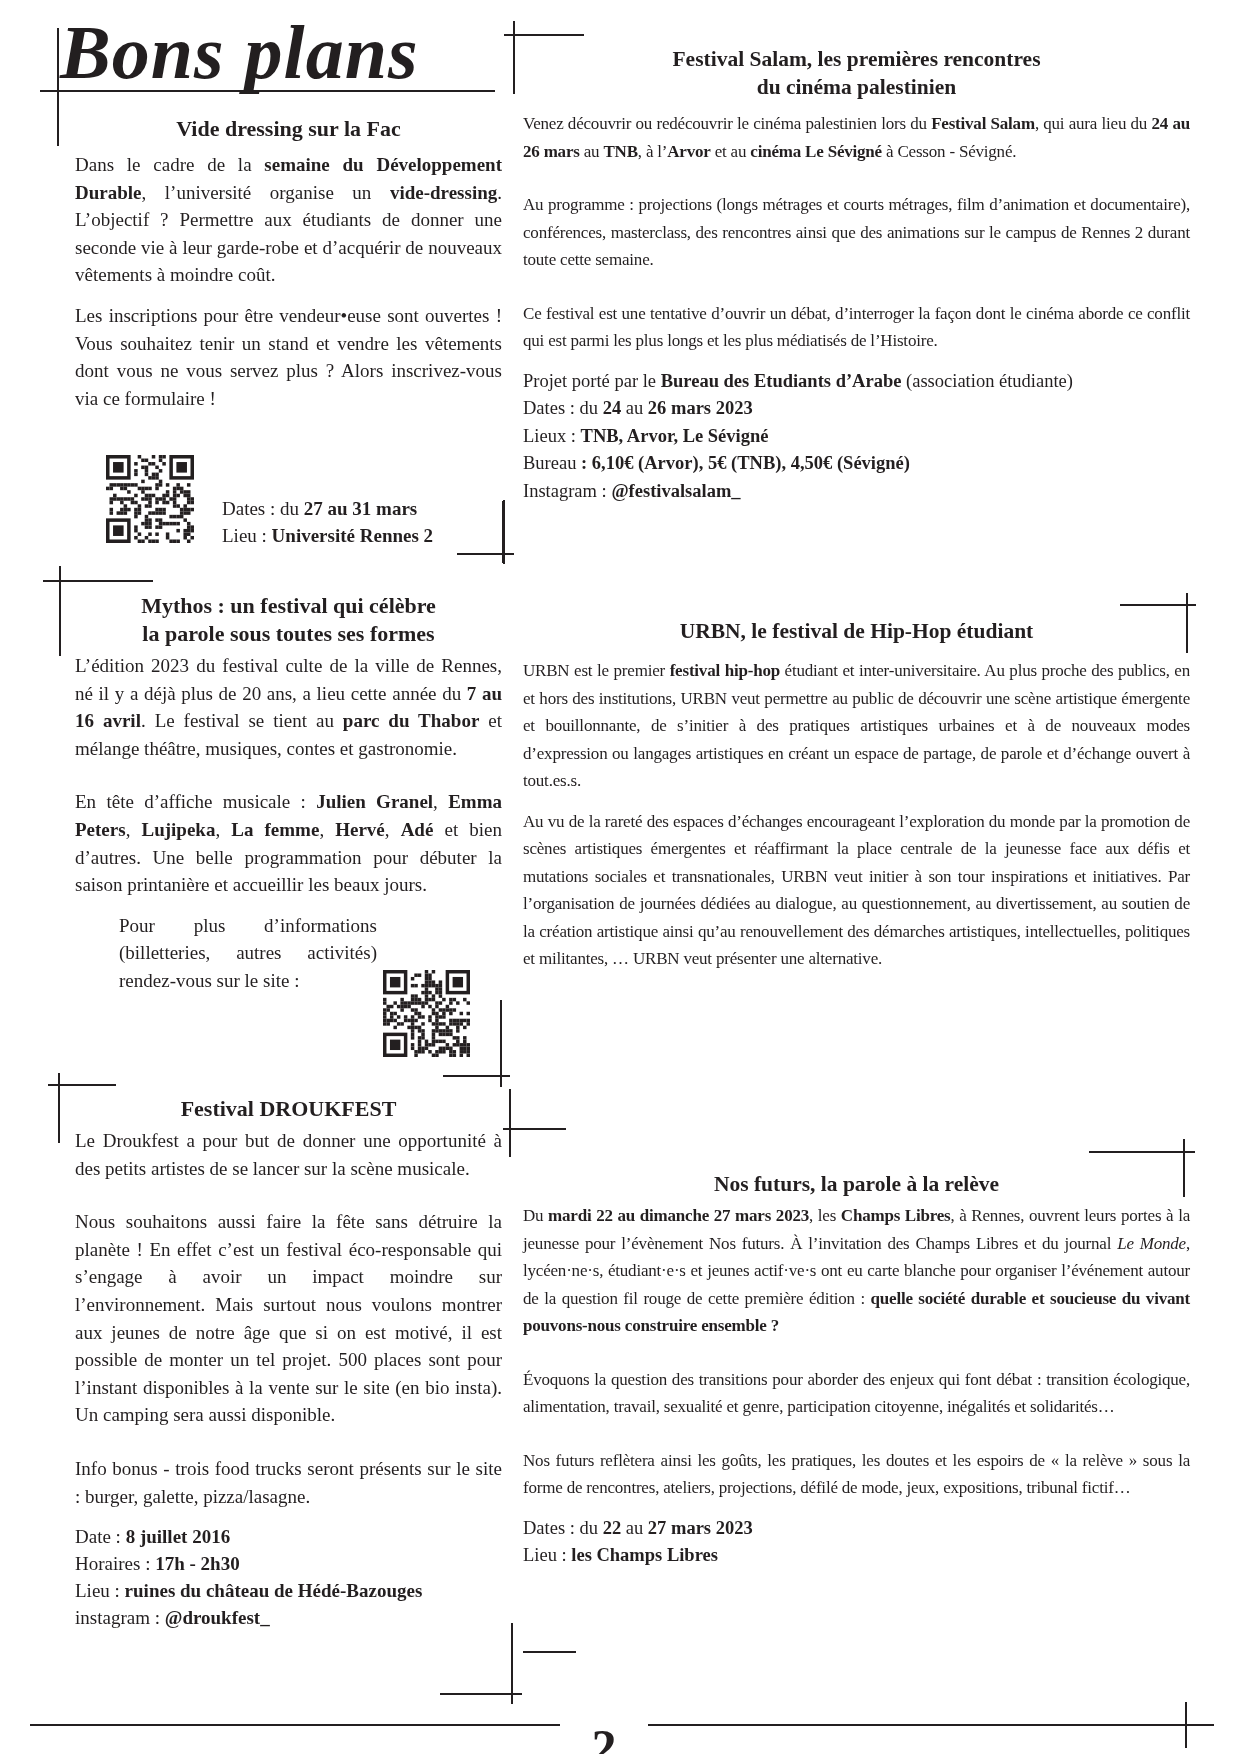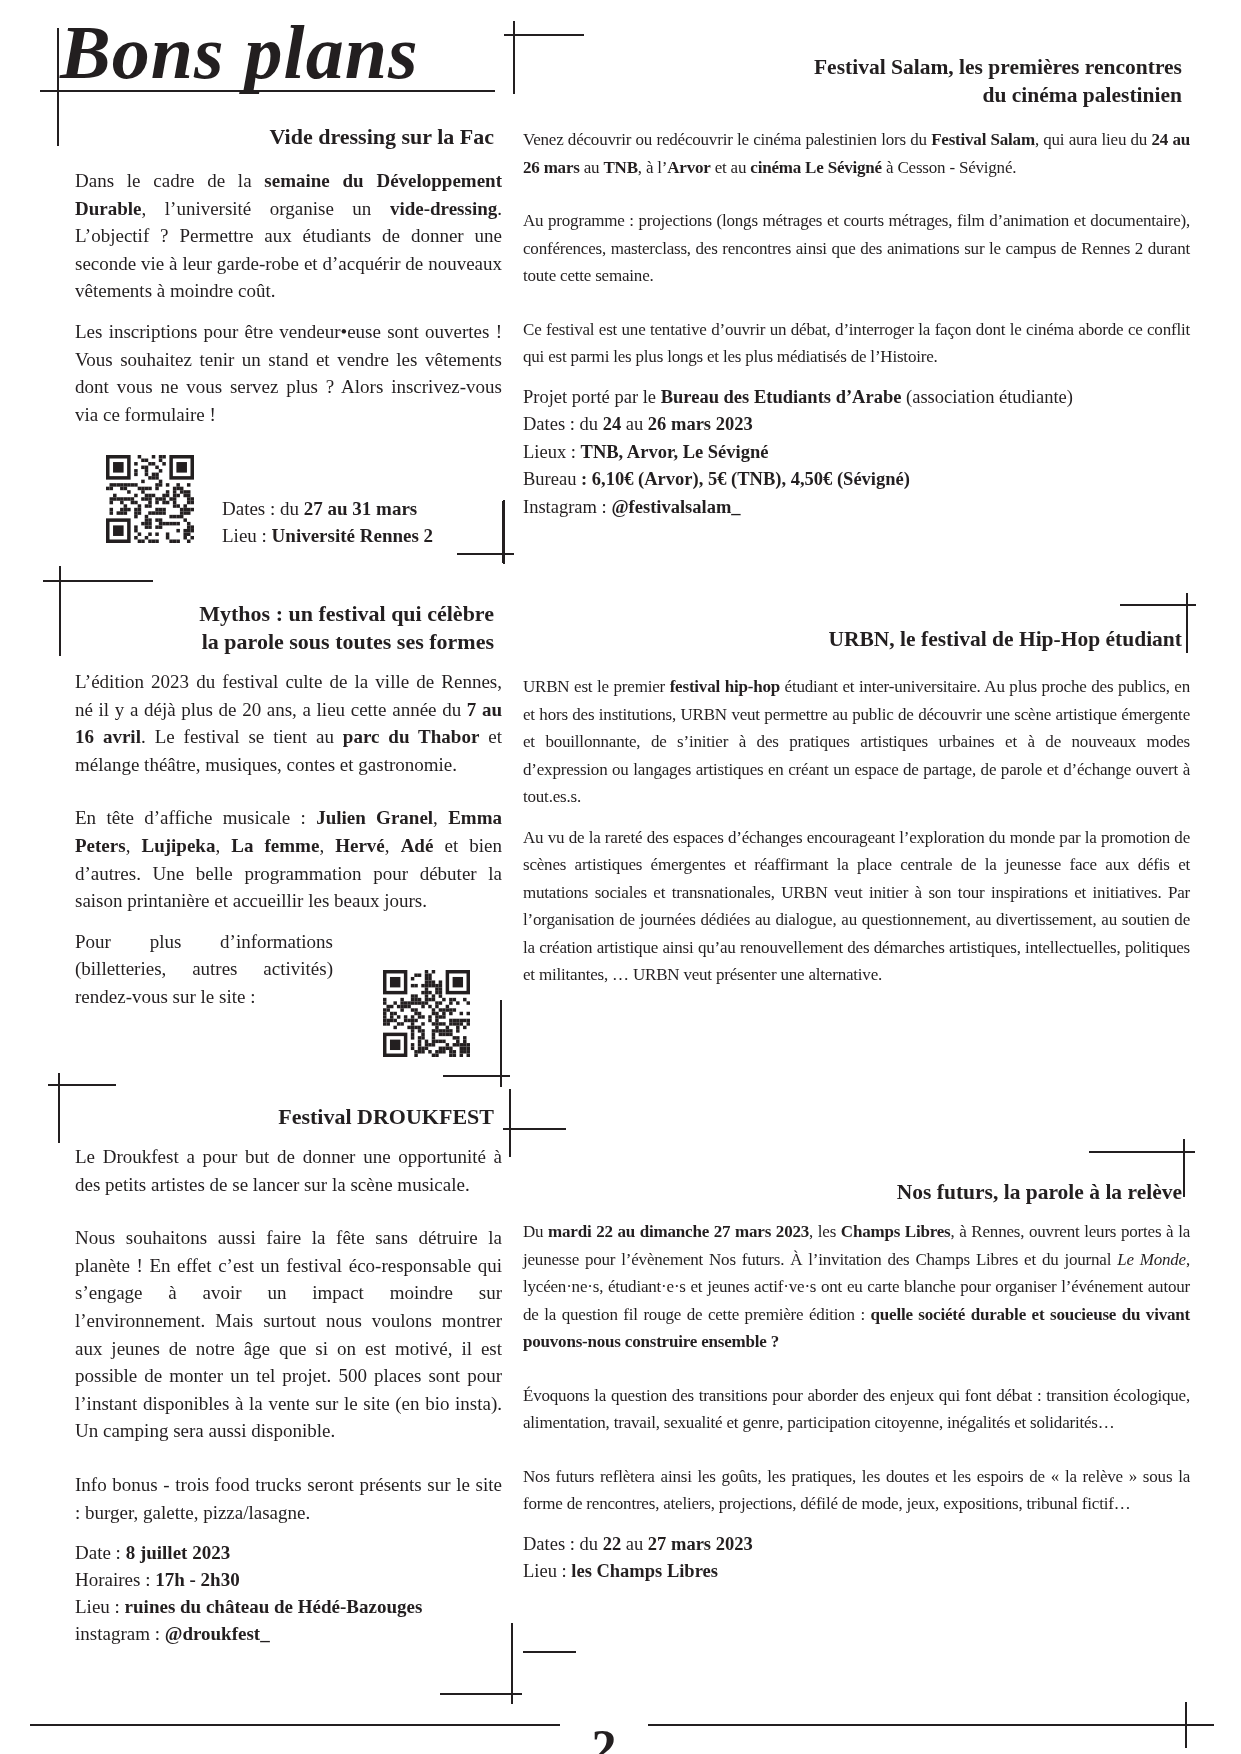--- a/index.html
+++ b/index.html
@@ -2,21 +2,21 @@
 <html><head>
 <meta charset="utf-8">
 <style>
   html, body { margin: 0; padding: 0; background: #ffffff; }
   body { width: 1241px; height: 1754px; position: relative; overflow: hidden;
          font-family: "Liberation Serif", "DejaVu Serif", serif; color: #231f20; }
   .abs { position: absolute; }
   .ln { position: absolute; background: #231f20; }
   .title { position: absolute; left: 60px; top: 14px; font-size: 76px; font-weight: bold;
            font-style: italic; letter-spacing: 1px; line-height: 1; }
-  h2 { margin: 8px; font-size: 22px; font-weight: bold; text-align: right; line-height: 28px; }
+  h2 { margin: 0; font-size: 22px; font-weight: bold; text-align: center; line-height: 28px; }
   .col-l { position: absolute; left: 75px; width: 427px; }
   .col-r { position: absolute; left: 523px; width: 667px; }
   p { margin: 0; font-size: 19px; line-height: 27.6px; text-align: justify; }
   .col-r p { font-size: 17px; line-height: 27.5px; letter-spacing: -0.2px; }
   .col-r h2 { font-size: 21.5px; }
   b { font-weight: bold; text-align: center; }
   .gap { height: 13px; }
   .gapb { height: 26px; }
   .qr { position: absolute; width: 88px; height: 88px; }
   .qr svg { width: 100%; height: 100%; display: block; }
@@ -285,21 +285,21 @@
 <section class="col-l" style="top:592px;">
   <h2>
     <span>Mythos : un festival qui célèbre</span><br>
     <span>la parole sous toutes ses formes</span>
   </h2>
   <div style="height:4px"></div>
   <p><span>L’édition 2023 du festival culte de la ville de Rennes, né il y a déjà plus de 20 ans, a lieu cette année du </span><b>7 au 16 avril</b><span>. Le festival se tient au </span><b>parc du Thabor</b><span> et mélange théâtre, musiques, contes et gastronomie.</span></p>
   <div class="gapb"></div>
   <p><span>En tête d’affiche musicale : </span><b>Julien Granel</b><span>, </span><b>Emma Peters</b><span>, </span><b>Lujipeka</b><span>, </span><b>La femme</b><span>, </span><b>Hervé</b><span>, </span><b>Adé</b><span> et bien d’autres. Une belle programmation pour débuter la saison printanière et accueillir les beaux jours.</span></p>
   <div class="gap"></div>
-  <p style="width:258px;">Pour plus d’informations (billetteries, autres activités) rendez-vous sur le site :</p>
+  <p style="width:258px;margin-left:44px;">Pour plus d’informations (billetteries, autres activités) rendez-vous sur le site :</p>
 </section>
 <div class="qr" style="left:383px;top:970px;width:87px;height:87px;">
   <svg viewBox="0 0 25 25">
       <g fill="#231f20" class="qrfill">
         <rect x="12" y="0" width="1" height="1"></rect>
         <rect x="14" y="0" width="1" height="1"></rect>
         <rect x="9" y="1" width="1" height="1"></rect>
         <rect x="10" y="1" width="1" height="1"></rect>
         <rect x="12" y="1" width="1" height="1"></rect>
         <rect x="13" y="1" width="1" height="1"></rect>
@@ -530,21 +530,21 @@
 <section class="col-l" style="top:1095px;">
   <h2>Festival DROUKFEST</h2>
   <div style="height:4px"></div>
   <p>Le Droukfest a pour but de donner une opportunité à des petits artistes de se lancer sur la scène musicale.</p>
   <div class="gapb"></div>
   <p>Nous souhaitons aussi faire la fête sans détruire la planète ! En effet c’est un festival éco-responsable qui s’engage à avoir un impact moindre sur l’environnement. Mais surtout nous voulons montrer aux jeunes de notre âge que si on est motivé, il est possible de monter un tel projet. 500 places sont pour l’instant disponibles à la vente sur le site (en bio insta). Un camping sera aussi disponible.</p>
   <div class="gapb"></div>
   <p>Info bonus - trois food trucks seront présents sur le site : burger, galette, pizza/lasagne.</p>
   <div class="gap"></div>
   <div class="info">
-    <div><span>Date : </span><b>8 juillet 2023</b></div>
+    <div><span>Date : </span><b>8 juillet 2016</b></div>
     <div><span>Horaires : </span><b>17h - 2h30</b></div>
     <div><span>Lieu : </span><b>ruines du château de Hédé-Bazouges</b></div>
     <div><span>instagram : </span><b>@droukfest_</b></div>
   </div>
 </section>
 
 <section class="col-r" style="top:45px;">
   <h2>
     <span>Festival Salam, les premières rencontres</span><br>
     <span>du cinéma palestinien</span>

